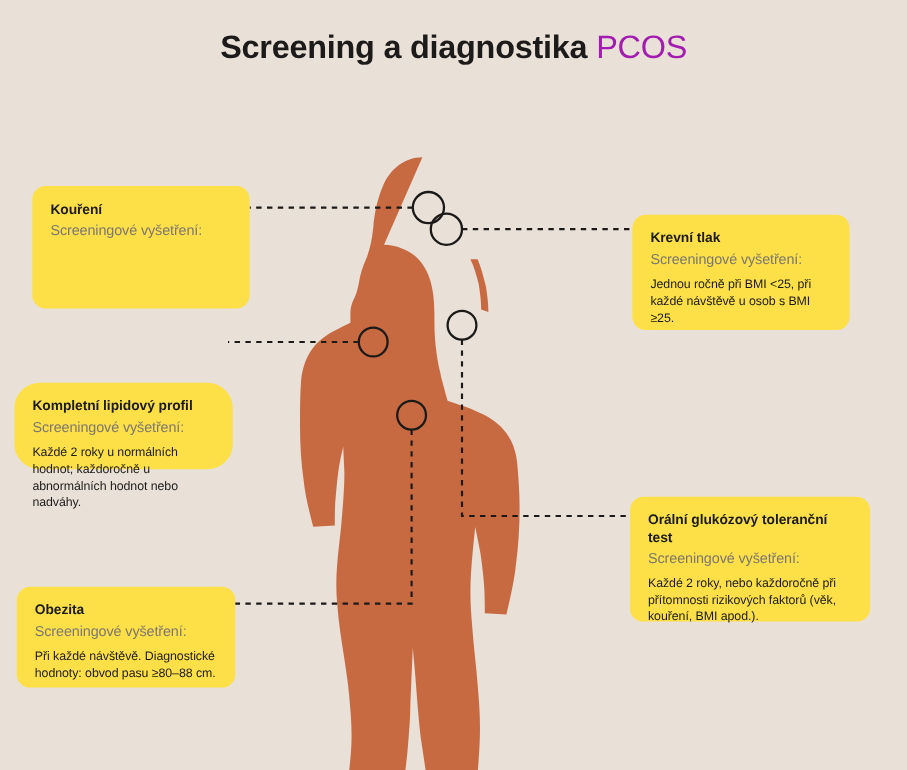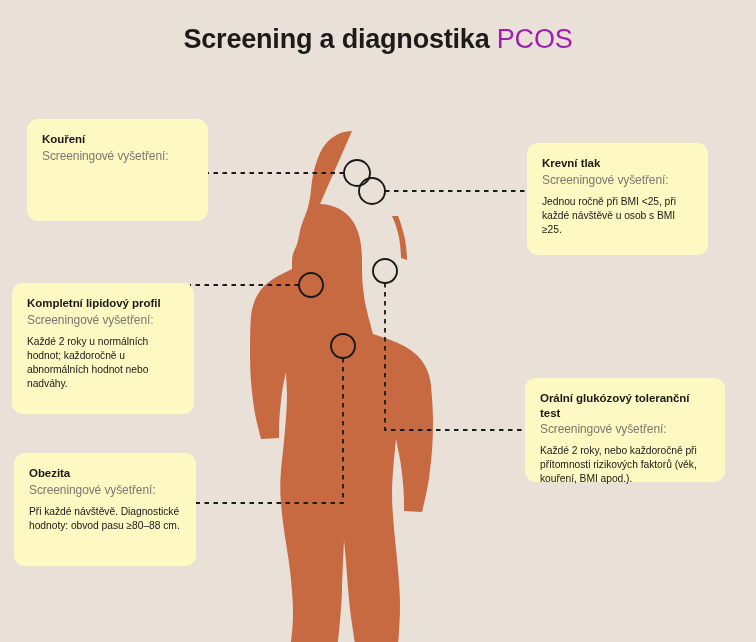--- a/index.html
+++ b/index.html
@@ -50,24 +50,25 @@
   #connector-layer {
     position: absolute;
     left: 0; top: 0;
     width: 756px; height: 642px;
     pointer-events: none;
   }
 
   
   .card {
     position: absolute;
-    background: #fef9c3;
+    background: #fde047;
     border-radius: 11px;
     box-sizing: border-box;
     padding: 13px 15px 14px 15px;
+    margin-top: 36px;
   }
   .card .card-title {
     font-size: 11.5px;
     font-weight: 700;
     color: #1B1A18;
     line-height: 15px;
     margin: 0 0 1px 0;
     letter-spacing: -0.05px;
   }
   .card .card-sub {
@@ -82,24 +83,24 @@
     font-size: 10.3px;
     font-weight: 500;
     color: #1B1A18;
     line-height: 14.2px;
     margin: 0;
     letter-spacing: -0.05px;
   }
 
   
   #card-smoking   { left: 27px;  top: 119px; width: 181px; height: 102px; }
-  #card-bp        { left: 527px; top: 143px; width: 181px; height: 112px; }
-  #card-lipid     { left: 12px;  top: 283px; width: 182px; height: 131px; }
+  #card-bp        { left: 527px; top: 143px; width: 181px; height: 96px; }
+  #card-lipid     { left: 12px;  top: 283px; width: 182px; height: 72px; border-radius: 21px; }
   #card-ogtt      { left: 525px; top: 378px; width: 200px; height: 104px; }
-  #card-obesity   { left: 14px;  top: 453px; width: 182px; height: 113px; }
+  #card-obesity   { left: 14px;  top: 453px; width: 182px; height: 84px; }
 
   #card-lipid .card-title { line-height: 14.5px; }
   #card-ogtt  .card-title { line-height: 14.5px; }
 </style>
 </head>
 <body>
 
 <div id="stage">
 
   <div class="title">

